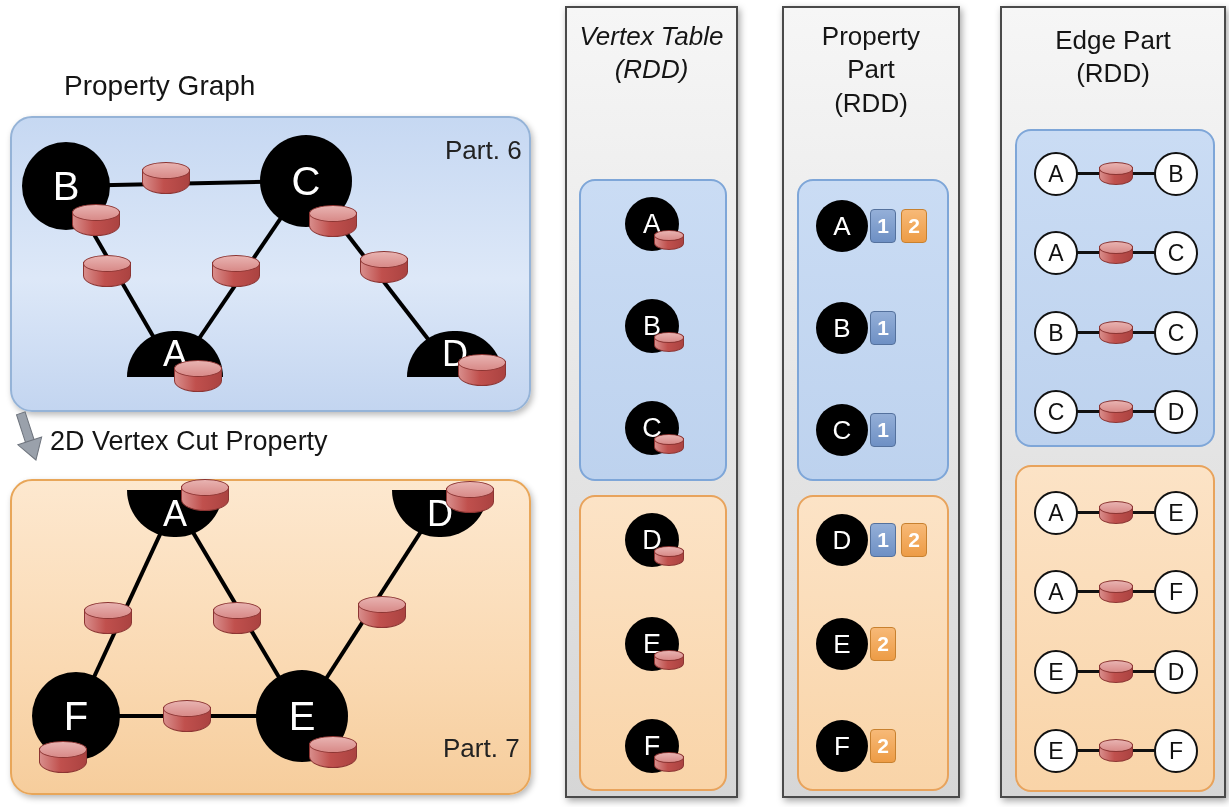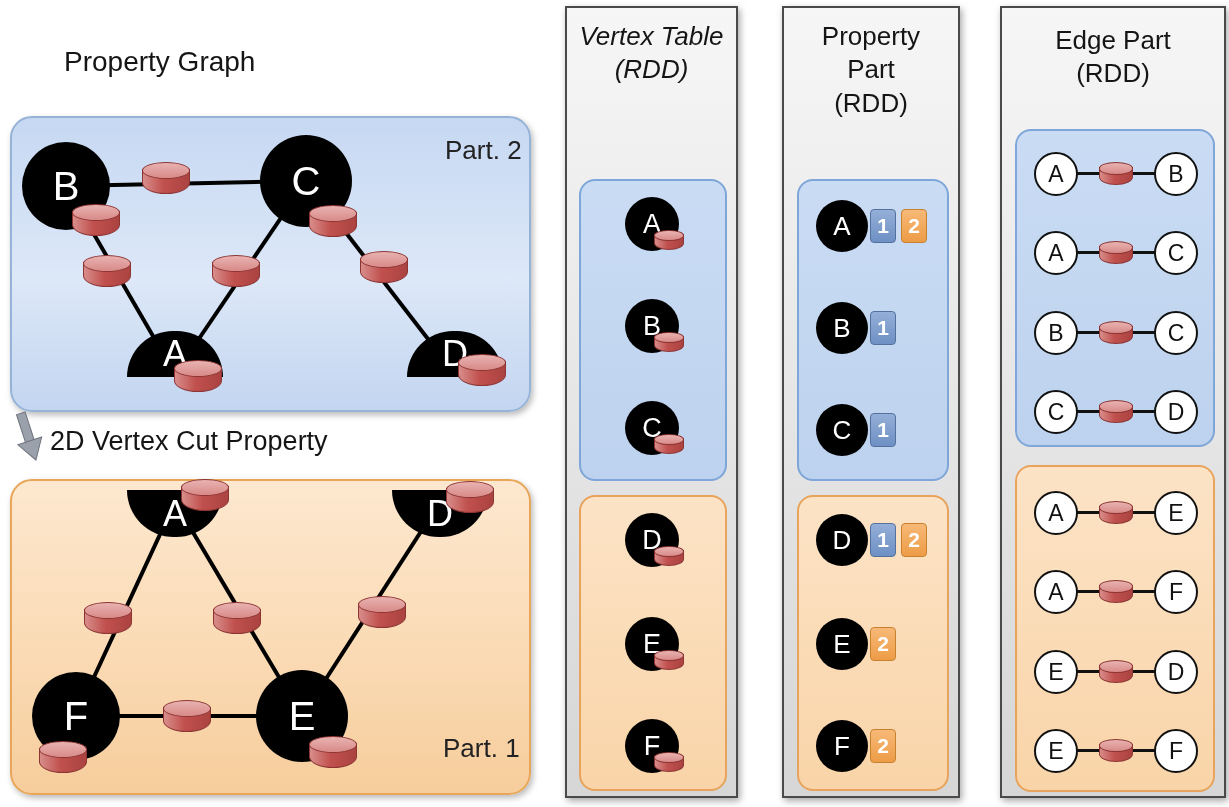--- a/index.html
+++ b/index.html
@@ -1,20 +1,20 @@
 <!DOCTYPE html>
 <html><head>
 <meta charset="utf-8">
 <style>
   * { margin:0; padding:0; box-sizing:border-box; }
   html,body { width:1229px; height:807px; }
   body { position:relative; background:#ffffff; font-family:"Liberation Sans", sans-serif; color:#111; overflow:hidden; }
   .abs { position:absolute; }
 
-  .pg-title { position:absolute; font-size:28px; color:#151515; }
+  .pg-title { position:absolute; font-size:28px; color:#151515;margin-top:24px; }
   .cut-label { position:absolute; font-size:27px; color:#151515; }
 
   .part-box { position:absolute; border-radius:22px; box-shadow:2px 3px 6px rgba(0,0,0,0.28); }
   .part1 { background:linear-gradient(180deg,#c6d8f2 0%,#dde8f8 55%,#c3d5f0 100%); border:2.5px solid #95b3d7; }
   .part2 { background:linear-gradient(180deg,#fde8cf 0%,#fad9b2 60%,#f6cd9c 100%); border:2.5px solid #e8a659; }
   .part-label { position:absolute; font-size:26px; color:#222; }
 
   .gnode { position:absolute; background:#000; color:#fff; border-radius:50%;
            display:flex; align-items:center; justify-content:center; }
   .dome-up   { border-radius:96px 96px 0 0; }
@@ -84,21 +84,21 @@
 
 <div class="cyl" style="left:142px; top:162px; width:48px; height:32px;"></div>
 <div class="cyl" style="left:72px;  top:204px; width:48px; height:32px;"></div>
 <div class="cyl" style="left:83px;  top:255px; width:48px; height:32px;"></div>
 <div class="cyl" style="left:212px; top:255px; width:48px; height:32px;"></div>
 <div class="cyl" style="left:309px; top:205px; width:48px; height:32px;"></div>
 <div class="cyl" style="left:360px; top:251px; width:48px; height:32px;"></div>
 <div class="cyl" style="left:174px; top:360px; width:48px; height:32px;"></div>
 <div class="cyl" style="left:458px; top:354px; width:48px; height:32px;"></div>
 
-<div class="part-label" style="left:445px; top:135px;">Part. 2</div>
+<div class="part-label" style="left:445px; top:135px;">Part. 6</div>
 
 <svg class="abs" style="left:8px; top:408px;" width="42" height="58">
   <g transform="rotate(-18 21 29)">
     <rect x="16" y="4" width="9" height="30" fill="#9aa1ab" stroke="#6e747d" stroke-width="1"></rect>
     <polygon points="8,33 33,33 20.5,53" fill="#9aa1ab" stroke="#6e747d" stroke-width="1"></polygon>
   </g>
 </svg>
 <div class="cut-label" style="left:50px; top:426px;">2D Vertex Cut Property</div>
 
 <div class="gnode dome-down" style="left:127px; top:490px; width:96px; height:47px; font-size:36px;">
@@ -116,21 +116,21 @@
 
 <div class="cyl" style="left:181px; top:479px; width:48px; height:32px;"></div>
 <div class="cyl" style="left:446px; top:481px; width:48px; height:32px;"></div>
 <div class="cyl" style="left:84px;  top:602px; width:48px; height:32px;"></div>
 <div class="cyl" style="left:213px; top:602px; width:48px; height:32px;"></div>
 <div class="cyl" style="left:358px; top:596px; width:48px; height:32px;"></div>
 <div class="cyl" style="left:163px; top:700px; width:48px; height:32px;"></div>
 <div class="cyl" style="left:39px;  top:741px; width:48px; height:32px;"></div>
 <div class="cyl" style="left:309px; top:736px; width:48px; height:32px;"></div>
 
-<div class="part-label" style="left:443px; top:733px;">Part. 1</div>
+<div class="part-label" style="left:443px; top:733px;">Part. 7</div>
 
 <div class="col-box" style="left:565px; top:6px; width:173px; height:792px;">
   <div class="col-header" style="top:12px;font-style:italic;">
     <div>Vertex Table</div>
     <div>(RDD)</div>
   </div>
 
   <div class="inner-box inner-blue" style="left:12px; top:171px; width:148px; height:302px;">
     <div class="tnode" style="left:44px; top:16px;  width:54px; height:54px; font-size:27px;">
         <span>A</span>

